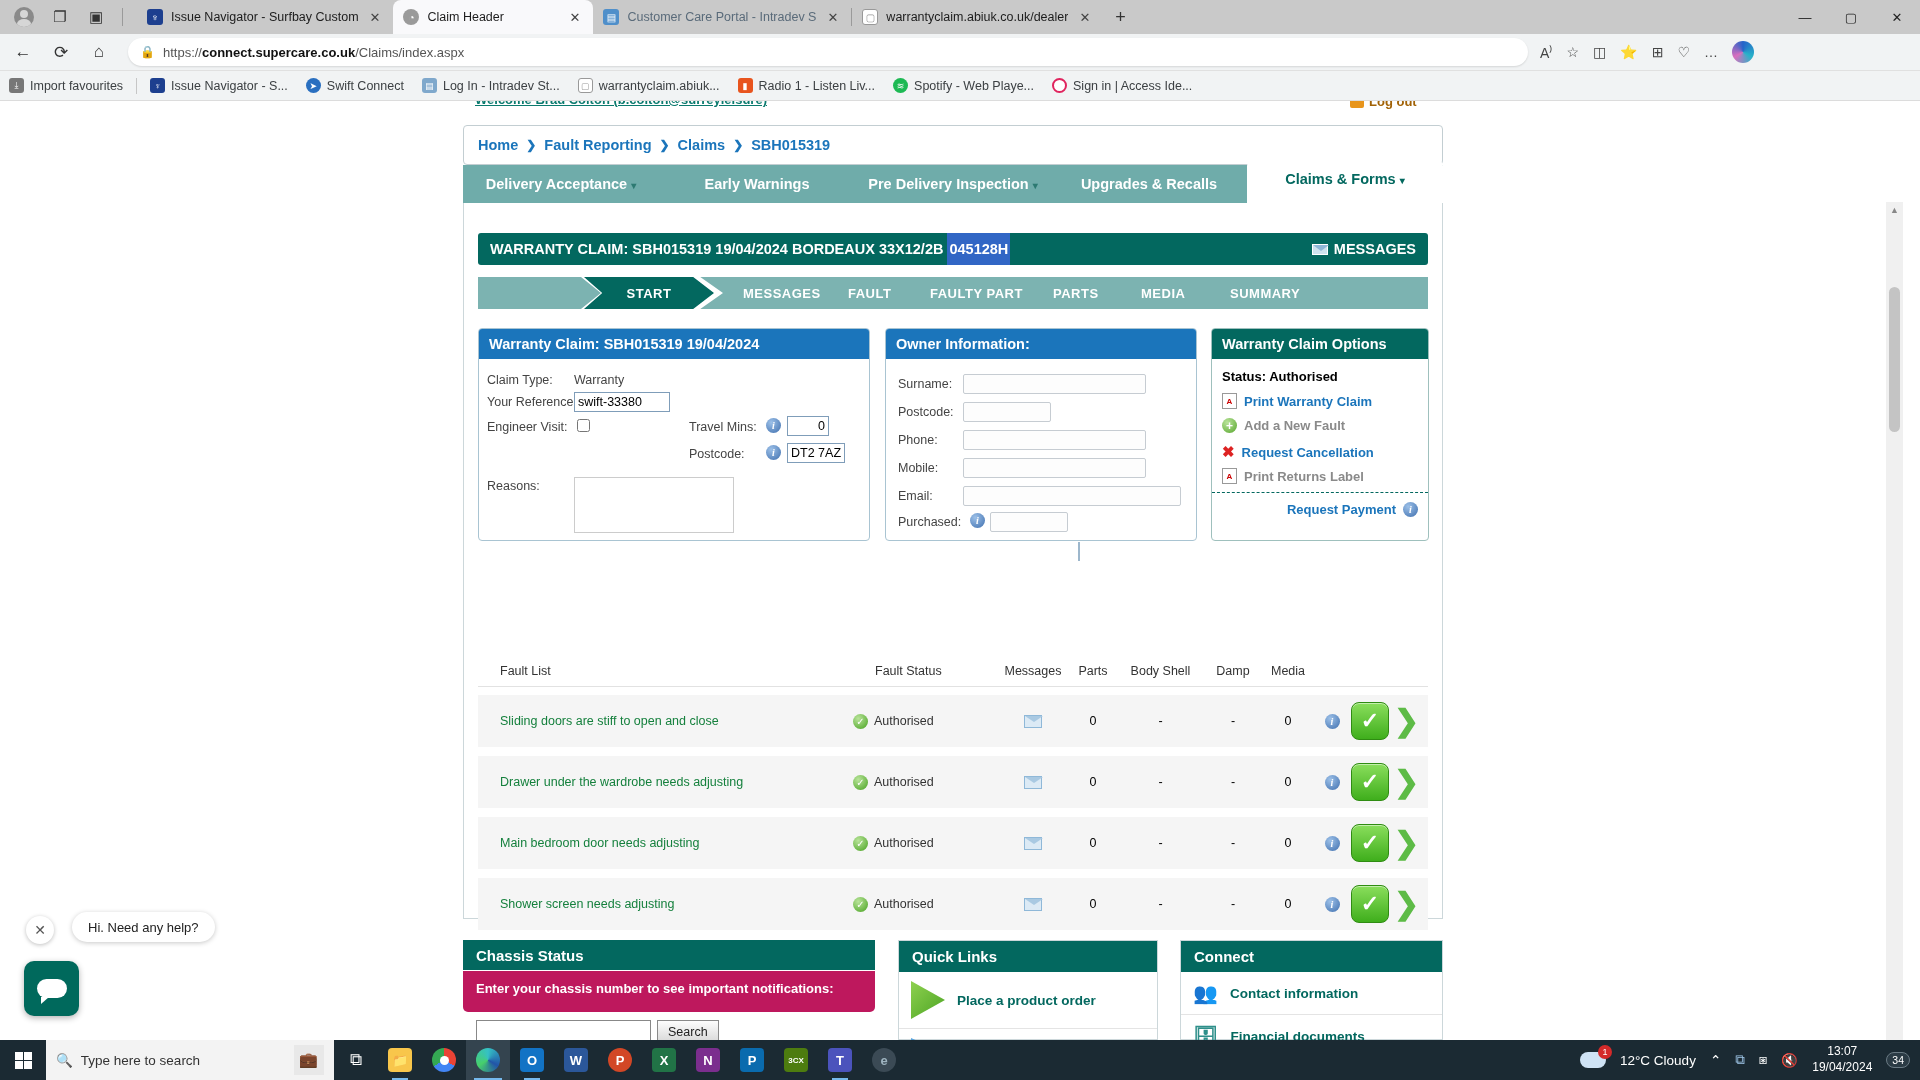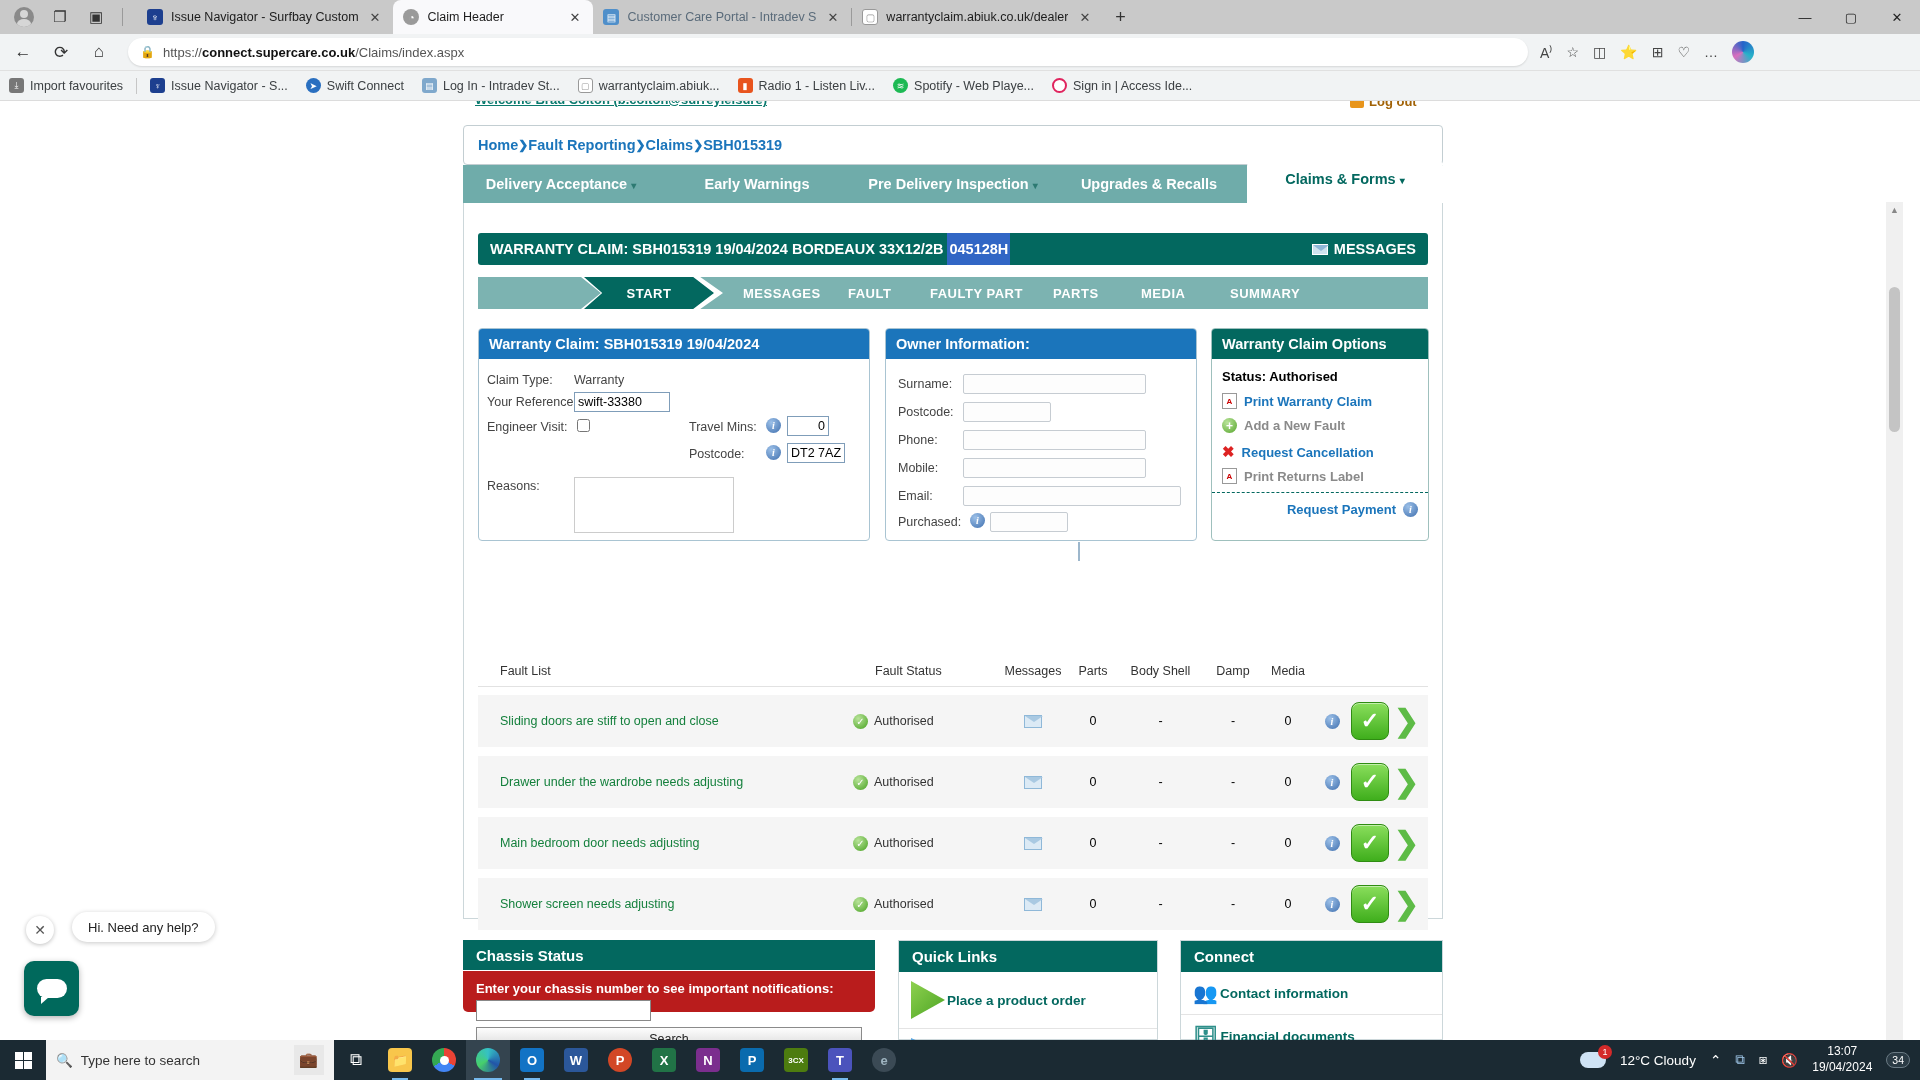--- a/index.html
+++ b/index.html
@@ -36,21 +36,21 @@
   .bm { display:flex; align-items:center; gap:6px; padding:0 9px; white-space:nowrap; }
   .bm-ic { width:15px; height:15px; border-radius:3px; flex:none; display:flex; align-items:center; justify-content:center; font-size:9px; color:#fff; }
   .bm-sep { width:1px; height:16px; background:#c6c6c6; margin:0 4px; }
 
   
   .page { position:absolute; top:101px; left:0; width:1903px; height:939px; background:#fff; overflow:hidden; }
   .welcome-clip { position:absolute; top:-9px; left:475px; height:20px; overflow:hidden; color:#0b7a6e; font-weight:bold; font-size:13px; text-decoration:underline; }
   .logout-clip { position:absolute; top:-7px; left:1350px; height:18px; overflow:hidden; display:flex; gap:5px; align-items:flex-start; color:#a16207; font-weight:bold; font-size:13px; }
   .logout-ic { width:14px; height:14px; background:#e8951c; border-radius:2px; }
 
-  .crumb-box { position:absolute; left:463px; top:24px; width:980px; height:40px; background:#fff; border:1px solid #c3ced2; border-radius:4px; display:flex; align-items:center; padding:0 14px; font-size:14.5px; font-weight:bold; }
+  .crumb-box { position:absolute; left:463px; top:24px; width:980px; height:40px; background:#fff; border:1px solid #c3ced2; border-radius:4px; display:flex; align-items:center; padding:0 14px; gap:8px; font-size:14.5px; font-weight:bold; }
   .crumb-link { color:#1b75bb; }
   .crumb-sep { color:#1b75bb; font-size:12px; }
 
   .navbar { position:absolute; left:463px; top:64px; width:980px; height:38px; background:#6facaa; display:flex; align-items:center; }
   .nav-tab { flex:1; text-align:center; color:#fff; font-weight:bold; font-size:14.5px; }
   .nav-caret { font-size:10px; color:#2d7a72; }
   .nav-tab.active-tab { background:#fff; color:#03685f; height:48px; line-height:38px; border-radius:6px 6px 0 0; }
   .content-box { position:absolute; left:463px; top:102px; width:980px; height:716px; background:#fff; border:1px solid #ccd7da; border-top:none; }
 
   .claim-hdr { position:absolute; left:14px; top:30px; width:950px; height:32px; background:#03685f; border-radius:3px; color:#fff; display:flex; align-items:center; padding:0 12px; font-size:14.5px; font-weight:bold; }
@@ -92,29 +92,29 @@
   .env-cell { width:18px; height:13px; margin:0 auto; background:#dceaf5; border:1px solid #8fb8d8; position:relative; }
   .env-cell:before { content:""; position:absolute; left:0; top:0; border-left:9px solid transparent; border-right:9px solid transparent; border-top:6px solid #a9c9e2; }
   .act-btn { width:38px; height:38px; border-radius:8px; background:linear-gradient(#8ade5c,#3fae1c); border:1px solid #2f8c12; color:#fff; font-size:22px; font-weight:bold; display:flex; align-items:center; justify-content:center; box-shadow:inset 0 1px 0 rgba(255,255,255,.5); }
   .go-arrow { color:#5dbb46; font-size:30px; font-weight:bold; line-height:1; }
 
   .resubmit { position:absolute; left:14px; top:745px; width:950px; display:flex; justify-content:flex-end; align-items:center; gap:10px; }
   .resubmit-lbl { color:#1b75bb; font-size:21px; }
   .resubmit-btn { width:38px; height:36px; border-radius:8px; background:linear-gradient(#63aede,#1c6fb5); border:1px solid #1a5f9c; color:#fff; font-size:20px; font-weight:bold; display:flex; align-items:center; justify-content:center; }
 
   .bot-panel-hdr { height:31px; display:flex; align-items:center; padding:0 13px; color:#fff; font-weight:bold; font-size:15px; background:#03685f; }
-  .chassis { position:absolute; left:463px; top:839px; width:412px; height:72px; background:#b91c1c; border-radius:5px; }
+  .chassis { position:absolute; left:463px; top:839px; width:412px; height:72px; background:#be185d; border-radius:5px; }
   .chassis .bot-panel-hdr { border-bottom:1px solid #fff; }
   .chassis-body { padding:10px 13px 0 13px; color:#fff; font-weight:bold; font-size:13px; }
-  .chassis-row { display:flex; gap:6px; margin-top:4px;flex-direction:column; }
+  .chassis-row { display:flex; gap:6px; margin-top:24px; }
   .chassis-inp { width:175px; height:21px; border:1px solid #888; background:#fff; }
   .search-btn { height:23px; padding:0 10px; font-size:12.5px; background:linear-gradient(#fdfdfd,#d8d8d8); border:1px solid #8a8a8a; color:#222; }
 
   .linkpanel { position:absolute; top:839px; background:#fff; border:1px solid #ccd7da; }
-  .lp-row { display:flex; align-items:center; gap:2px; padding:9px 12px; border-bottom:1px solid #e4e4e4; color:#03685f; font-weight:bold; font-size:13.5px; }
+  .lp-row { display:flex; align-items:center; gap:12px; padding:9px 12px; border-bottom:1px solid #e4e4e4; color:#03685f; font-weight:bold; font-size:13.5px; }
   .ql-ic1 { width:34px; height:38px; background:linear-gradient(135deg,#8ed14f,#4ca424); clip-path:polygon(0 0,100% 50%,0 100%); display:flex; align-items:center; }
   .ql-ic2 { width:34px; height:30px; background:linear-gradient(135deg,#5aa6e0,#1b5fa8); clip-path:polygon(0 0,100% 50%,0 100%); }
   .cn-ic { color:#2e8f8a; font-size:20px; }
 
   .chat-close { position:absolute; left:26px; top:815px; width:28px; height:28px; border-radius:50%; background:#fff; box-shadow:0 1px 4px rgba(0,0,0,.25); display:flex; align-items:center; justify-content:center; color:#555; font-size:14px; }
   .chat-pill { position:absolute; left:72px; top:811px; height:30px; background:#fff; border-radius:16px; box-shadow:0 1px 5px rgba(0,0,0,.22); display:flex; align-items:center; padding:0 16px; font-size:13px; color:#222; }
   .chat-btn { position:absolute; left:24px; top:860px; width:55px; height:55px; border-radius:10px; background:#00695c; box-shadow:0 2px 6px rgba(0,0,0,.3); display:flex; align-items:center; justify-content:center; }
   .chat-bubble { width:30px; height:19px; background:#fff; border-radius:10px; position:relative; }
   .chat-bubble:after { content:""; position:absolute; left:4px; bottom:-6px; border-left:8px solid #fff; border-bottom:7px solid transparent; }
 

